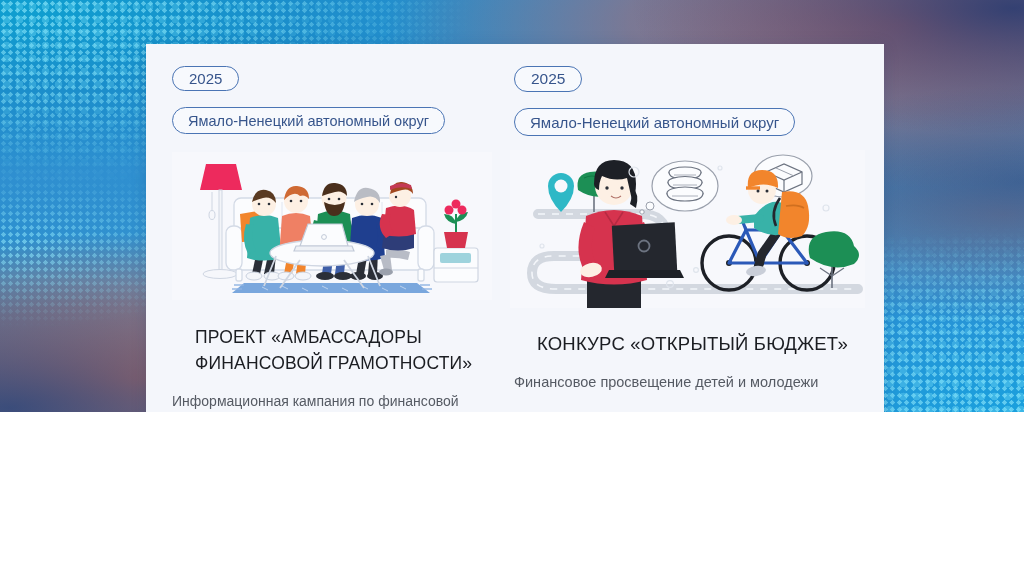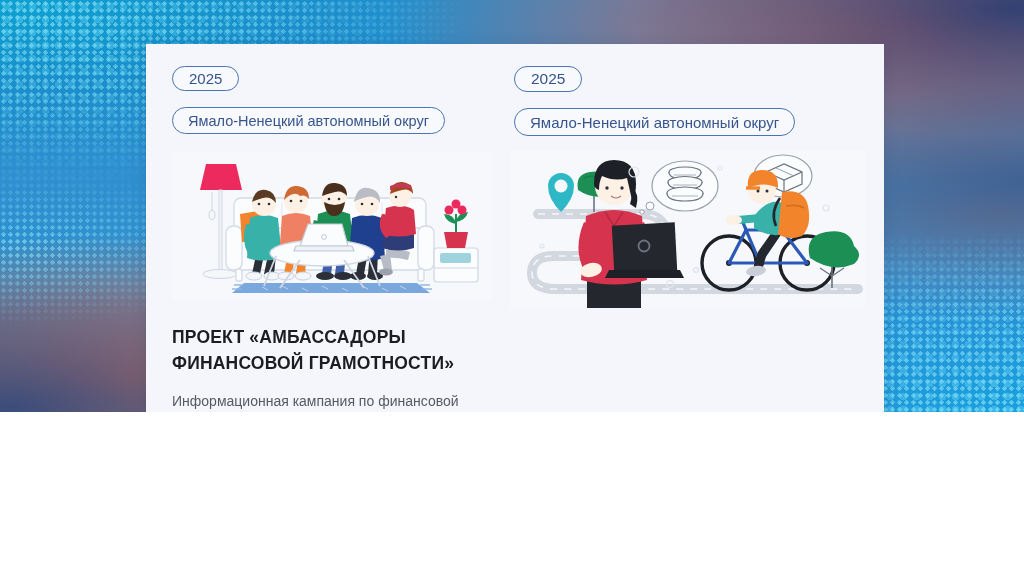--- a/index.html
+++ b/index.html
@@ -103,22 +103,23 @@
   .illu-a { width:320px; height:148px; background:#f7f8fc; }
   .illu-b { width:355px; height:158px; background:transparent; margin-top:14px; margin-left:-4px; }
   .illu-wrap svg { display:block; width:100%; height:100%; }
 
   
   .txt-a { margin-top:24px; width:312px; }
   .txt-b { margin-top:22px; width:356px; }
 
   .card-title {
     color:#1b1d22;
-    font-weight:bold;
+    font-weight:normal;
     letter-spacing:.2px;
+    margin-left:23px;
   }
   .txt-a .card-title { font-size:17.5px; line-height:26px; }
   .txt-b .card-title { font-size:18.5px; line-height:27px; }
 
   .card-sub {
     color:#555a63;
     margin-top:14px;
   }
   .txt-a .card-sub { font-size:14px; line-height:23px; }
   .txt-b .card-sub { font-size:14.5px; line-height:23px; }
@@ -421,17 +422,21 @@
               <circle cx="124" cy="22" r="5"></circle>
               <circle cx="210" cy="18" r="2"></circle>
               <circle cx="316" cy="58" r="3"></circle>
               <circle cx="32" cy="96" r="2"></circle>
               <circle cx="186" cy="120" r="2.4"></circle>
               <circle cx="160" cy="134" r="3.4"></circle>
             </g>
           </svg>
         </div>
 
+        <div class="txt-b">
+          <div class="card-title">КОНКУРС «ОТКРЫТЫЙ БЮДЖЕТ»</div>
+          <div class="card-sub">Финансовое просвещение детей и молодежи</div>
+        </div>
       </div>
 
     </div>
   </div>
 </div>
 
 </body></html>

